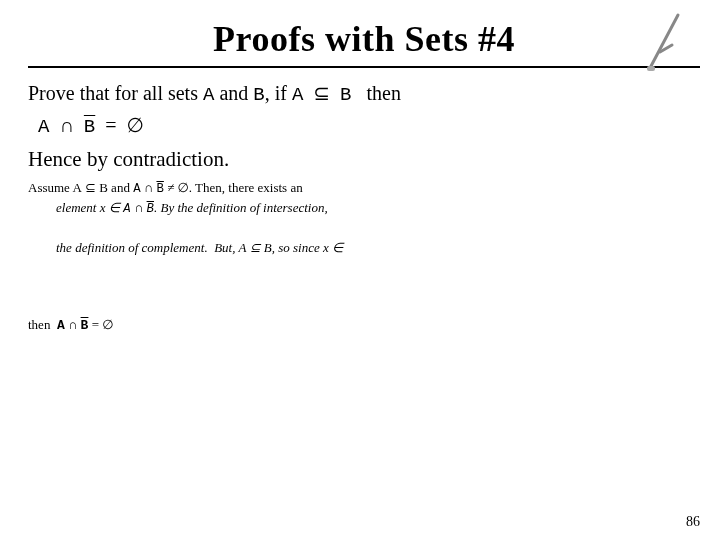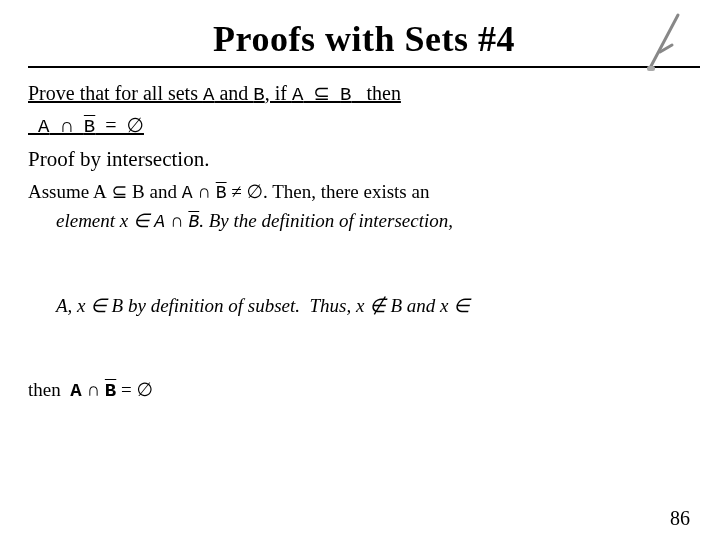--- a/index.html
+++ b/index.html
@@ -42,39 +42,38 @@
       top: 10px;
       right: 30px;
       width: 50px;
       height: 60px;
     }
 
     .main-statement {
       font-size: 20px;
       margin-bottom: 6px;
       line-height: 1.5;
-      text-decoration: underline;
     }
 
     .proof-by {
       font-size: 21px;
       margin-bottom: 6px;
       font-weight: normal;
     }
 
     .proof-body {
-      font-size: 19px;
+      font-size: 13px;
       line-height: 1.48;
     }
 
     .slide-number {
       position: absolute;
       bottom: 10px;
-      right: 30px;
-      font-size: 20px;
+      right: 20px;
+      font-size: 14px;
     }
 
     
     .mono {
       font-family: 'Courier New', Courier, monospace;
       font-size: 0.95em;
     }
 
     .over {
       text-decoration: overline;
@@ -110,28 +109,28 @@
   <div class="title-area">
     <div class="title">Proofs with Sets #4</div>
   </div>
   <hr class="title-line">
 
   <div class="main-statement">
     Prove that for all sets <span class="mono">A</span> and <span class="mono">B</span>, if <span class="mono">A</span> &nbsp;⊆&nbsp; <span class="mono">B</span> &nbsp; then<br>
     &nbsp;&nbsp;<span class="mono">A</span> &nbsp;∩&nbsp; <span class="mono over">B</span> &nbsp;=&nbsp; ∅
   </div>
 
-  <div class="proof-by">Proof by intersection.</div>
+  <div class="proof-by">Hence by contradiction.</div>
 
   <div class="proof-body">
     Assume A&nbsp;⊆&nbsp;B and <span class="mono">A</span>&nbsp;∩&nbsp;<span class="mono over">B</span>&nbsp;≠&nbsp;∅. Then, there exists an<br>
     <span class="indent">element x&nbsp;∈&nbsp;<span class="mono">A</span>&nbsp;∩&nbsp;<span class="mono over">B</span>. By the definition of intersection,</span><br>
     <br>
+    <span class="indent">the definition of complement.&nbsp; But, A&nbsp;⊆&nbsp;B, so since x&nbsp;∈</span><br>
     <br>
-    <span class="indent">A, x&nbsp;∈&nbsp;B by definition of subset.&nbsp; Thus, x&nbsp;∉&nbsp;B and x&nbsp;∈</span><br>
     <br>
     <br>
     then &nbsp;<span class="bold-mono">A</span>&nbsp;∩&nbsp;<span class="bold-mono over">B</span>&nbsp;=&nbsp;∅
   </div>
 
   <div class="slide-number">86</div>
 
 </div>
 
 </body></html>

